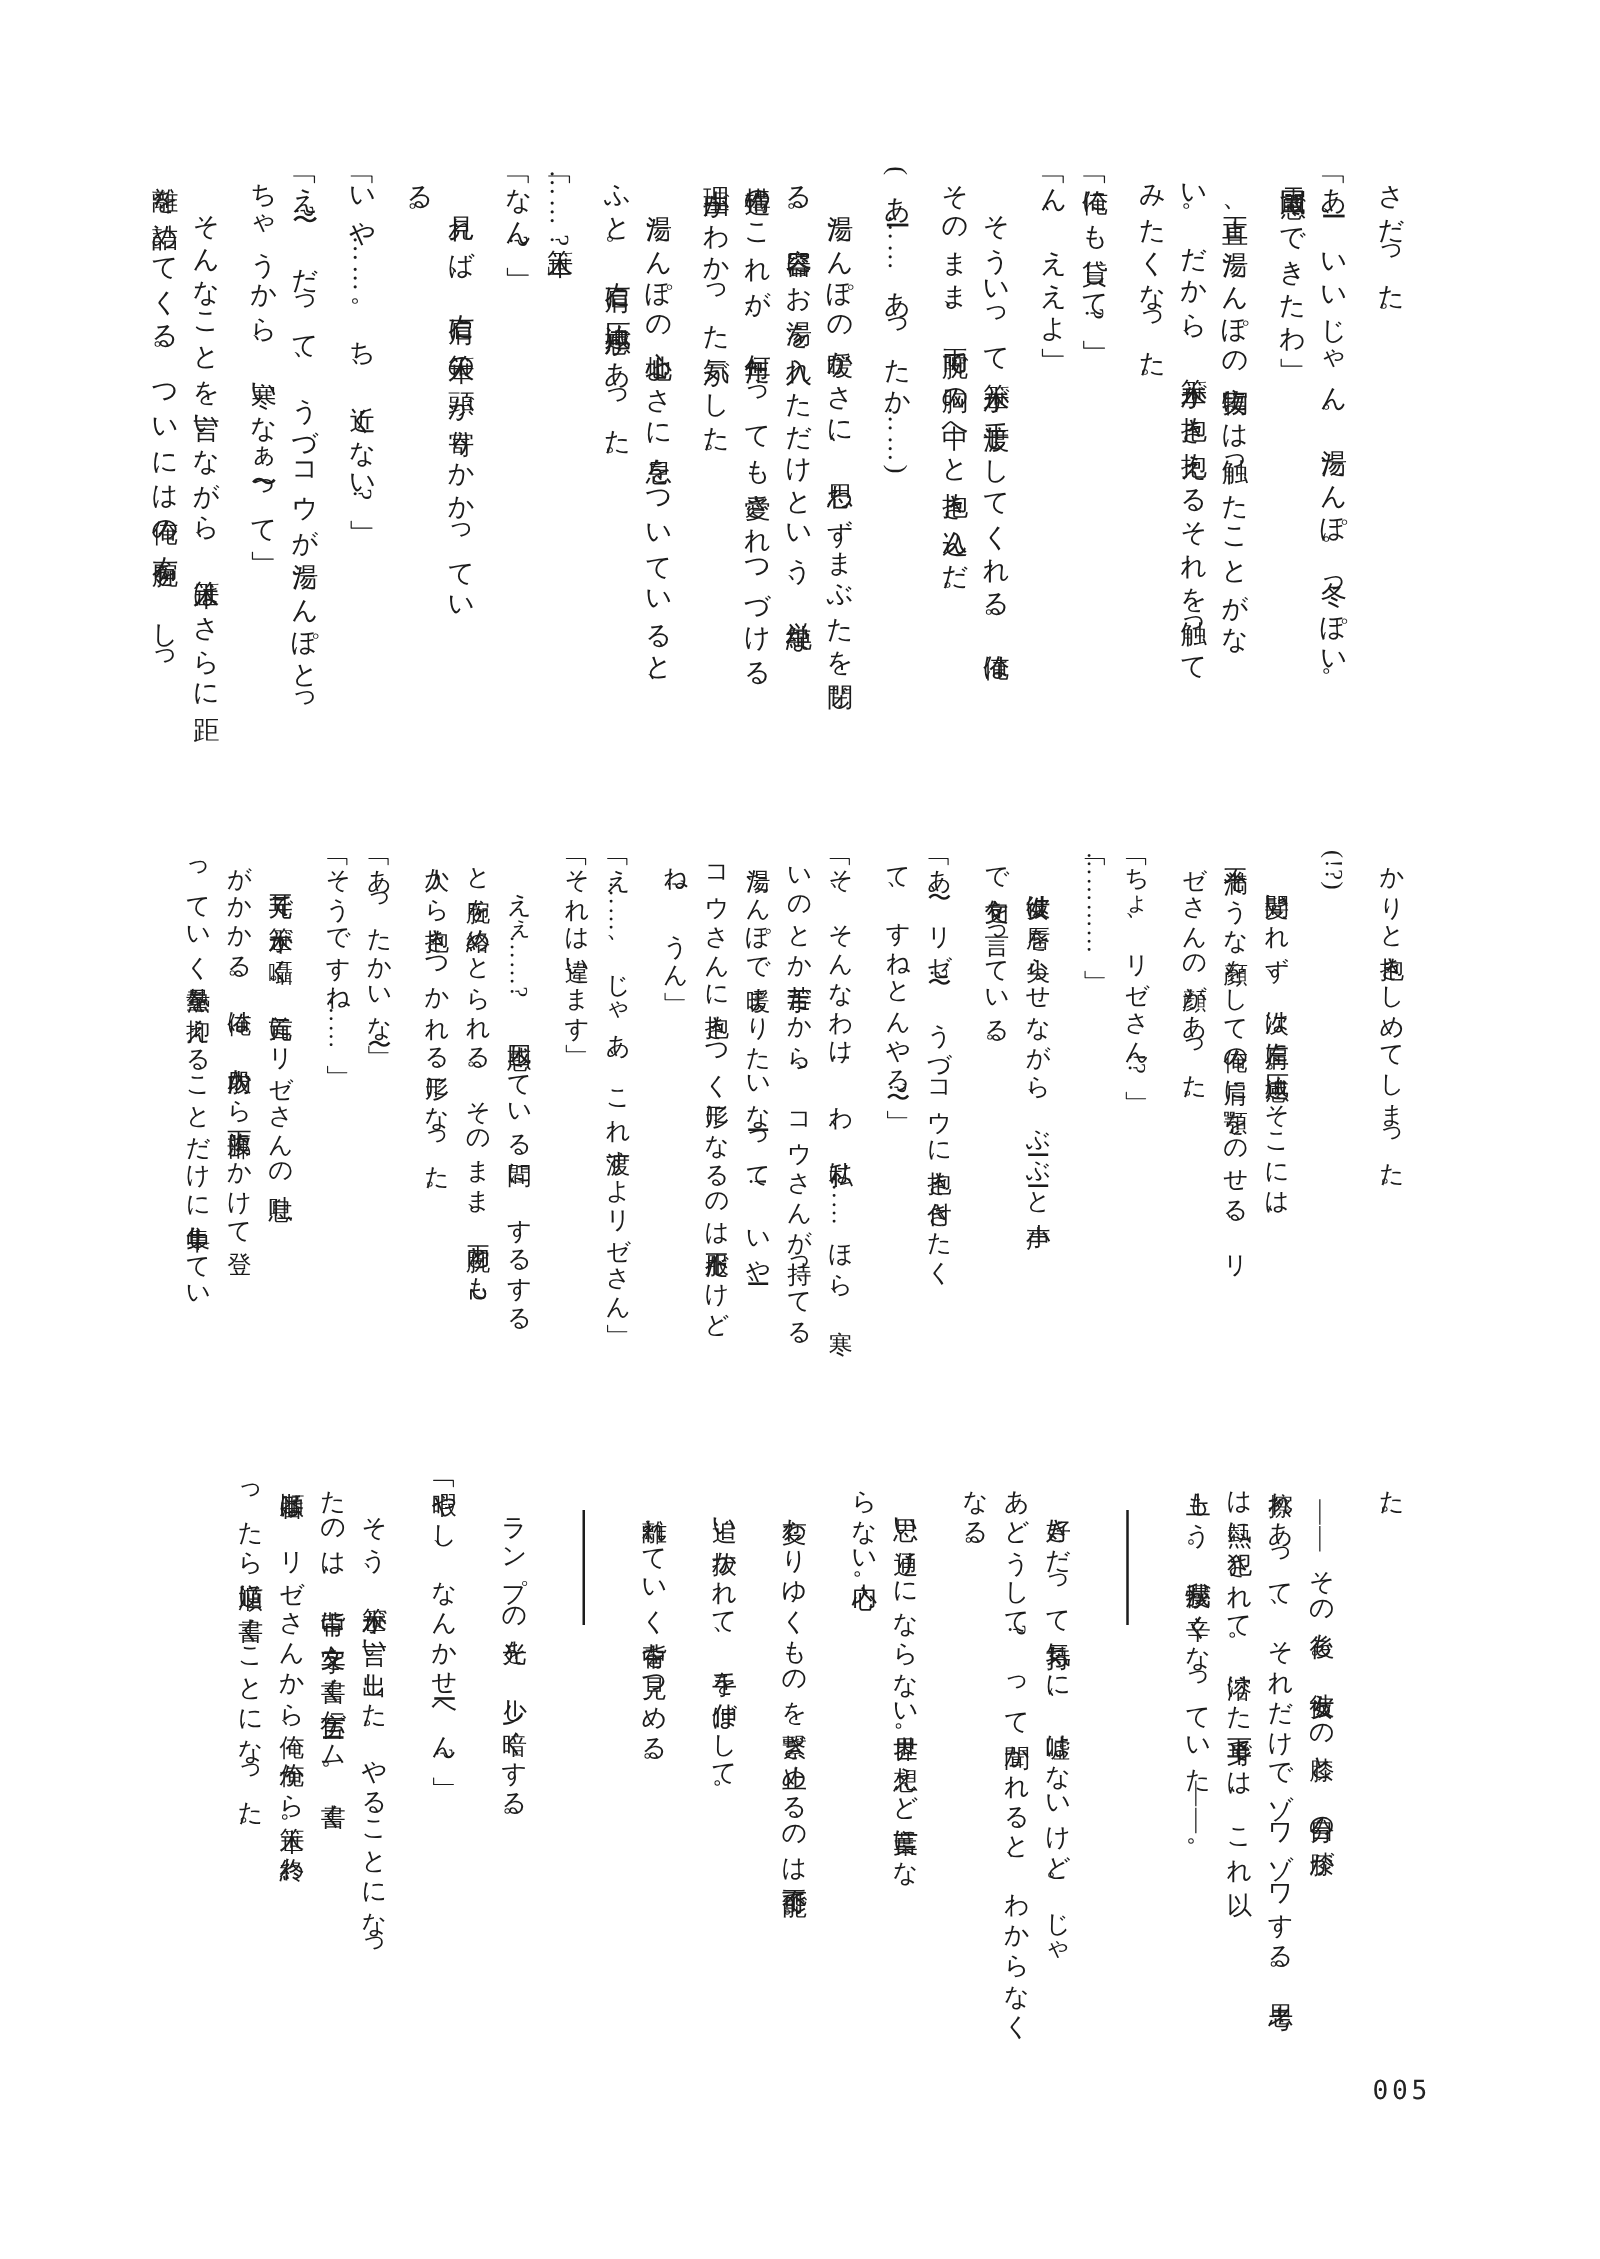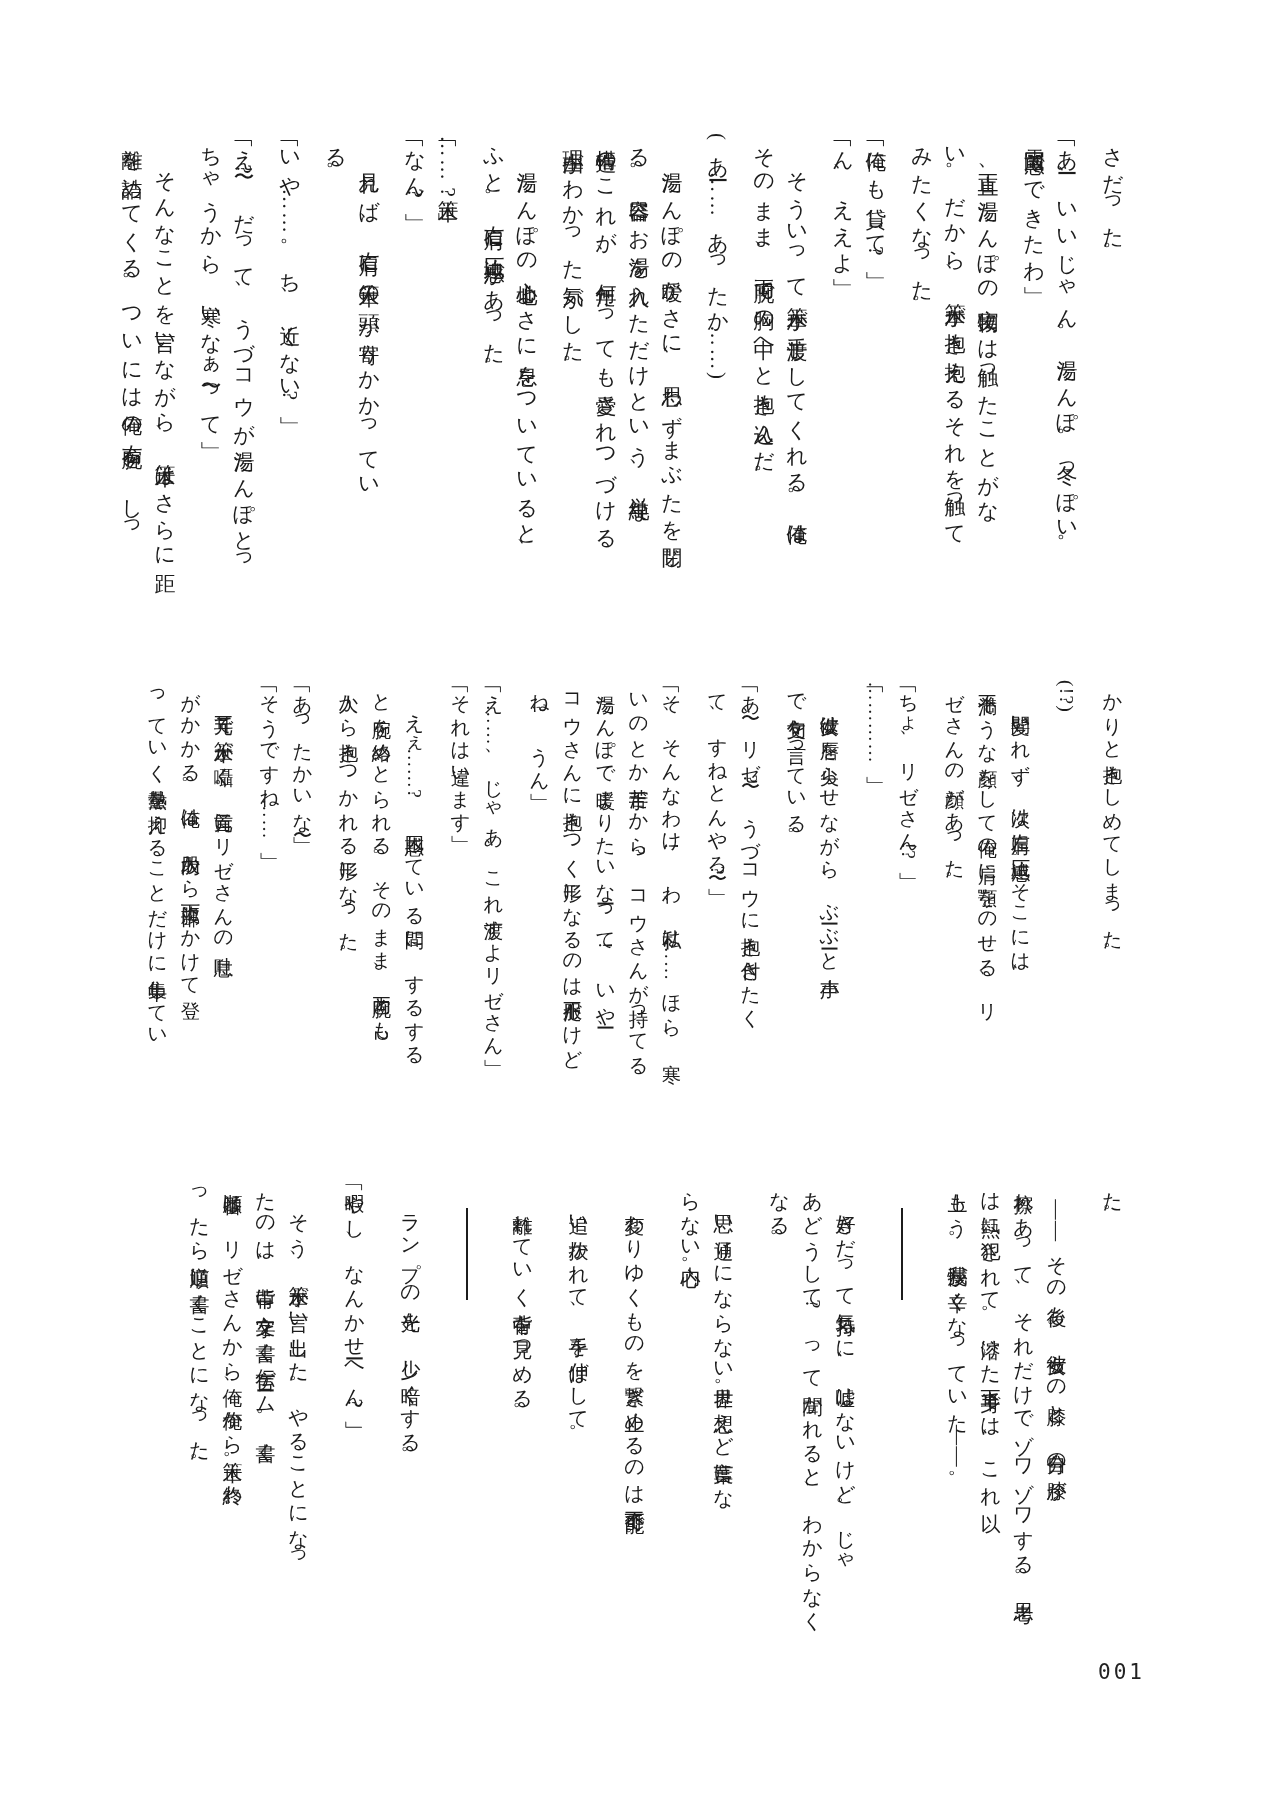--- a/index.html
+++ b/index.html
@@ -121,14 +121,14 @@
       <div class="col gap">　追い抜かれて、手を伸ばして。</div>
       <div class="col gap">　離れていく背中を見つめる。</div>
       <div class="col gap dash-col"><span class="dashline"></span></div>
       <div class="col gap">　ランプの光を、少し暗くする。</div>
       <div class="col gap">「暇やし、なんかせーへん?」</div>
       <div class="col gap">　そう、笹木が言い出した。やることになっ</div>
       <div class="col">たのは、背中に文字を書く伝言ゲーム。書く</div>
       <div class="col">順番は、リゼさんから俺、俺から笹木。終わ</div>
       <div class="col">ったら逆順に書くことになった。</div>
     </div>
-  <div class="page-number">001</div>
+  <div class="page-number">005</div>
 </div>
 
 </body></html>

